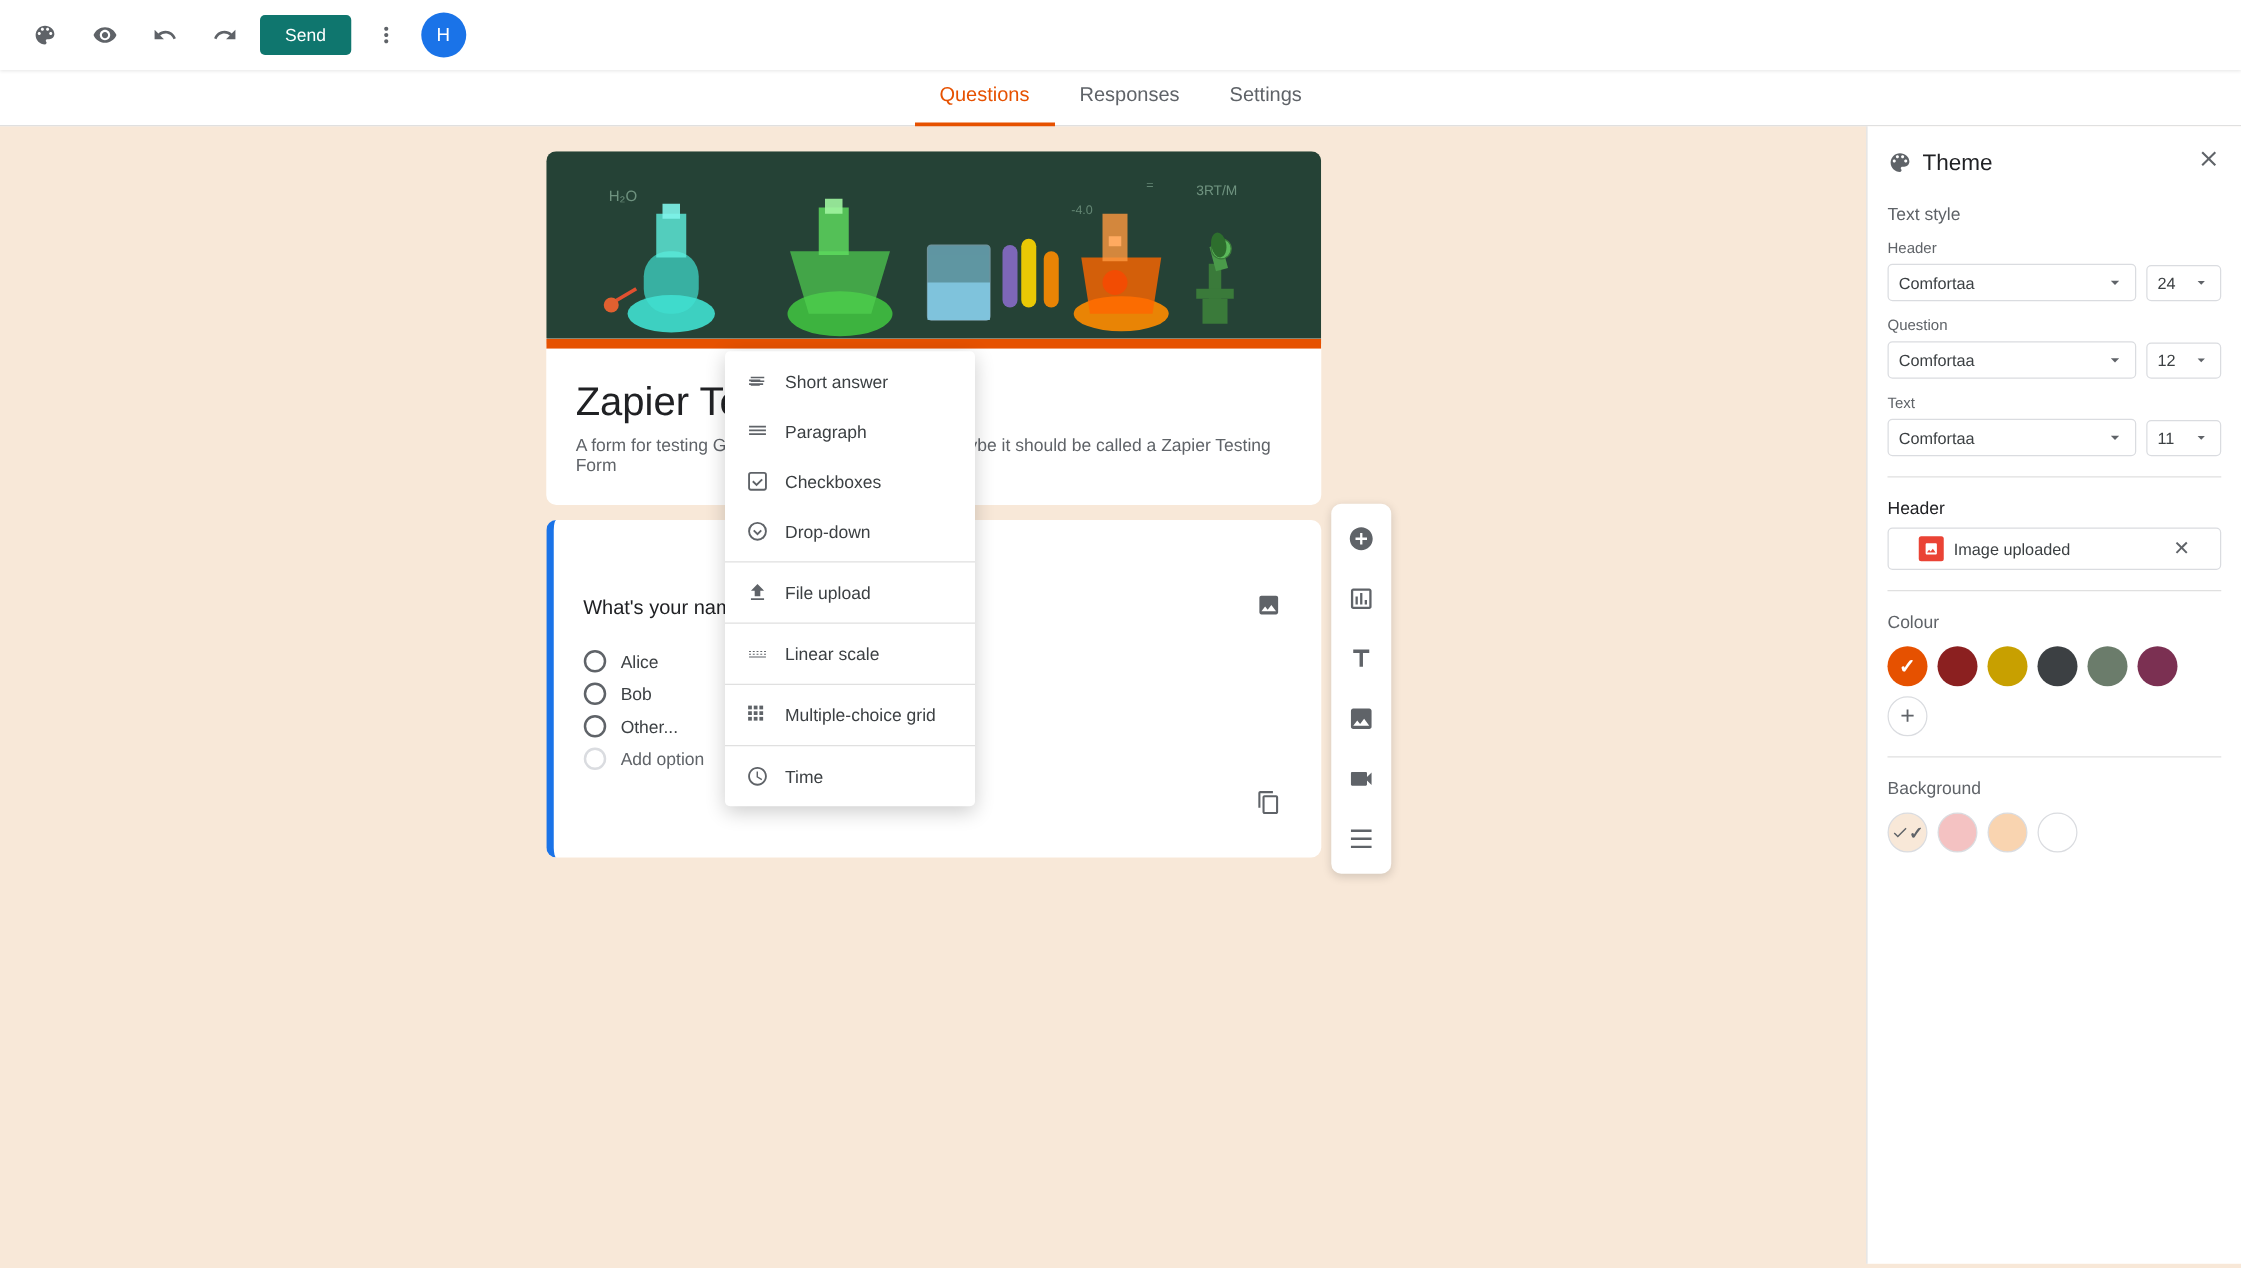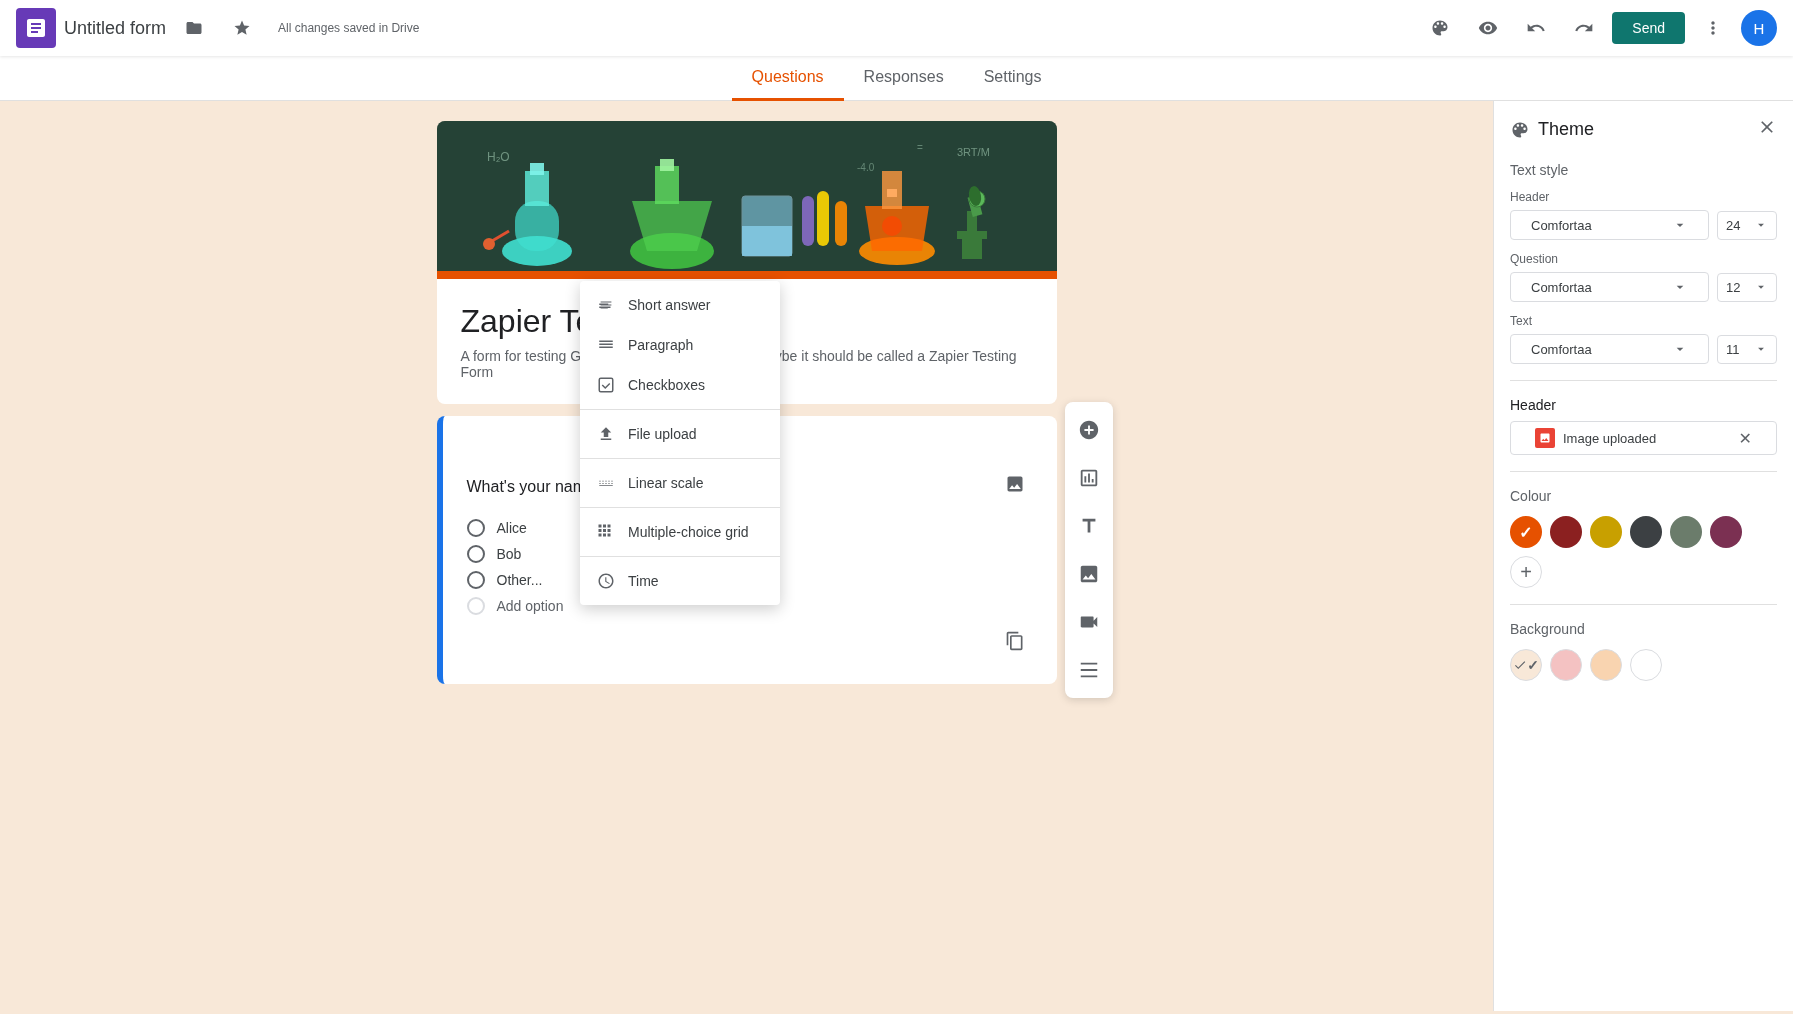--- a/index.html
+++ b/index.html
@@ -78,21 +78,21 @@
     .theme-panel {
       width: 300px; background: #fff; border-left: 1px solid #e0e0e0;
       padding: 16px; overflow-y: auto; flex-shrink: 0;
     }
     .theme-header { display: flex; align-items: center; justify-content: space-between; margin-bottom: 20px; }
     .theme-title { display: flex; align-items: center; gap: 8px; font-size: 18px; color: #202124; font-weight: 400; }
     .close-btn { background: none; border: none; cursor: pointer; color: #5f6368; font-size: 20px; }
     .section-label { font-size: 14px; color: #5f6368; font-weight: 500; margin-bottom: 12px; }
     .subsection-label { font-size: 12px; color: #5f6368; margin-bottom: 6px; }
     .font-row { display: flex; gap: 8px; margin-bottom: 12px; align-items: center; }
-    .font-select { flex: 1; border: 1px solid #dadce0; border-radius: 4px; padding: 6px 20px; font-size: 13px; color: #3c4043; cursor: pointer; display: flex; align-items: center; justify-content: space-between; }
+    .font-select { flex: 1; border: 1px solid #dadce0; border-radius: 4px; padding: 6px 8px; font-size: 13px; color: #3c4043; cursor: pointer; display: flex; align-items: center; justify-content: space-between; }
     .font-size-select { width: 60px; border: 1px solid #dadce0; border-radius: 4px; padding: 6px 8px; font-size: 13px; color: #3c4043; cursor: pointer; display: flex; align-items: center; justify-content: space-between; }
     .header-section { margin-bottom: 16px; }
     .header-label { font-size: 14px; color: #202124; font-weight: 500; margin-bottom: 8px; }
     .image-uploaded { display: flex; align-items: center; gap: 8px; border: 1px solid #dadce0; border-radius: 4px; padding: 6px 24px; }
     .img-icon { width: 20px; height: 20px; background: #ea4335; border-radius: 2px; display: flex; align-items: center; justify-content: center; color: white; font-size: 10px; }
     .img-label { font-size: 13px; color: #3c4043; flex: 1; }
     .remove-btn { background: none; border: none; cursor: pointer; color: #5f6368; font-size: 16px; }
     .colour-section { margin-bottom: 16px; }
     .colour-grid { display: flex; flex-wrap: wrap; gap: 8px; margin-bottom: 8px; }
     .colour-swatch { width: 32px; height: 32px; border-radius: 50%; cursor: pointer; display: flex; align-items: center; justify-content: center; }
@@ -106,39 +106,20 @@
     
     .header-image-container {
       width: 620px; margin: 0 auto;
       height: 150px; overflow: hidden; border-radius: 8px 8px 0 0;
     }
   </style>
 </head>
 <body>
 
 <div class="topbar">
-  <div class="topbar-left">
-    <div class="app-icon">
-      <svg viewBox="0 0 24 24" xmlns="http://www.w3.org/2000/svg">
-        <path d="M19 3H5c-1.1 0-2 .9-2 2v14c0 1.1.9 2 2 2h14c1.1 0 2-.9 2-2V5c0-1.1-.9-2-2-2zm-5 14H7v-2h7v2zm3-4H7v-2h10v2zm0-4H7V7h10v2z"></path>
-      </svg>
-    </div>
-    <span class="form-title">Untitled form</span>
-    <button class="icon-btn" title="Move to folder">
-      <svg width="18" height="18" viewBox="0 0 24 24" fill="#5f6368">
-          <path d="M10 4H4c-1.1 0-2 .9-2 2v12c0 1.1.9 2 2 2h16c1.1 0 2-.9 2-2V8c0-1.1-.9-2-2-2h-8l-2-2z"></path>
-        </svg>
-    </button>
-    <button class="icon-btn" title="Star">
-      <svg width="18" height="18" viewBox="0 0 24 24" fill="#5f6368">
-          <path d="M12 17.27L18.18 21l-1.64-7.03L22 9.24l-7.19-.61L12 2 9.19 8.63 2 9.24l5.46 4.73L5.82 21z"></path>
-        </svg>
-    </button>
-    <span class="status-text">All changes saved in Drive</span>
-  </div>
   <div class="topbar-right">
     <button class="icon-btn" title="Customize theme">
       <svg width="20" height="20" viewBox="0 0 24 24" fill="#5f6368">
           <path d="M12 3c-4.97 0-9 4.03-9 9s4.03 9 9 9c.83 0 1.5-.67 1.5-1.5 0-.39-.15-.74-.39-1.01-.23-.26-.38-.61-.38-.99 0-.83.67-1.5 1.5-1.5H16c2.76 0 5-2.24 5-5 0-4.42-4.03-8-9-8zm-5.5 9c-.83 0-1.5-.67-1.5-1.5S5.67 9 6.5 9 8 9.67 8 10.5 7.33 12 6.5 12zm3-4C8.67 8 8 7.33 8 6.5S8.67 5 9.5 5s1.5.67 1.5 1.5S10.33 8 9.5 8zm5 0c-.83 0-1.5-.67-1.5-1.5S13.67 5 14.5 5s1.5.67 1.5 1.5S15.33 8 14.5 8zm3 4c-.83 0-1.5-.67-1.5-1.5S16.67 9 17.5 9s1.5.67 1.5 1.5-.67 1.5-1.5 1.5z"></path>
         </svg>
     </button>
     <button class="icon-btn" title="Preview">
       <svg width="20" height="20" viewBox="0 0 24 24" fill="#5f6368">
           <path d="M12 4.5C7 4.5 2.73 7.61 1 12c1.73 4.39 6 7.5 11 7.5s9.27-3.11 11-7.5c-1.73-4.39-6-7.5-11-7.5zM12 17c-2.76 0-5-2.24-5-5s2.24-5 5-5 5 2.24 5 5-2.24 5-5 5zm0-8c-1.66 0-3 1.34-3 3s1.34 3 3 3 3-1.34 3-3-1.34-3-3-3z"></path>
         </svg>
@@ -320,20 +301,29 @@
       <div class="menu-item">
         <span class="menu-icon">
           <svg width="18" height="18" viewBox="0 0 24 24" fill="#5f6368">
               <rect x="3" y="3" width="18" height="18" rx="2" fill="none" stroke="#5f6368" stroke-width="2"></rect>
               <path d="M7 12l4 4 6-6" stroke="#5f6368" stroke-width="2" fill="none"></path>
             </svg>
         </span>
         <span>Checkboxes</span>
       </div>
 
+      <div class="menu-item">
+        <span class="menu-icon">
+          <svg width="18" height="18" viewBox="0 0 24 24" fill="#5f6368">
+              <circle cx="12" cy="12" r="9" fill="none" stroke="#5f6368" stroke-width="2"></circle>
+              <path d="M8 11l4 4 4-4" stroke="#5f6368" stroke-width="2" fill="none"></path>
+            </svg>
+        </span>
+        <span>Drop-down</span>
+      </div>
       <div class="menu-divider"></div>
 
       <div class="menu-item">
         <span class="menu-icon">
           <svg width="18" height="18" viewBox="0 0 24 24" fill="#5f6368">
               <path d="M9 16h6v-6h4l-7-7-7 7h4zm-4 2h14v2H5z"></path>
             </svg>
         </span>
         <span>File upload</span>
       </div>

